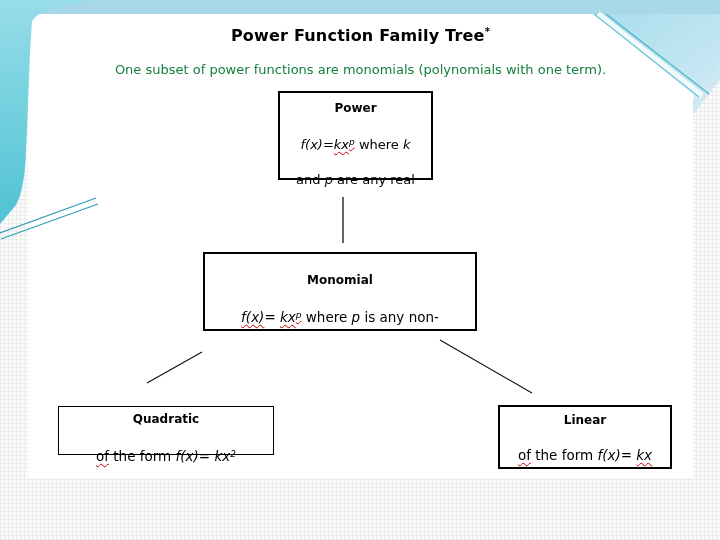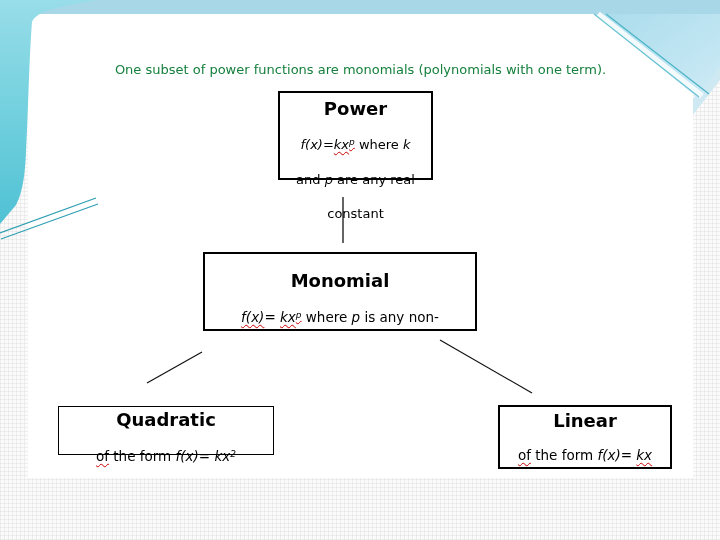--- a/index.html
+++ b/index.html
@@ -25,21 +25,21 @@
   }
   .slide-title .t-mark{font-size:10px;vertical-align:6px;}
   .slide-subtitle{
     position:absolute;top:48px;left:0;width:100%;text-align:center;
     font-size:13px;color:#15803d;
   }
   .box{
     position:absolute;box-sizing:border-box;background:#fff;
     border:2px solid #000;text-align:center;color:#000;
   }
-  .box-heading{font-weight:bold;font-size:18px;line-height:17px;}
+  .box-heading{font-weight:bold;font-size:12px;line-height:17px;}
   .box-line{font-size:13px;line-height:17.5px;white-space:nowrap;margin-top:17px;}
   .box-power{left:250px;top:77px;width:155px;height:89px;padding-top:7px;}
   .box-monomial{left:175px;top:238px;width:274px;height:79px;padding-top:18px;}
   .box-monomial .box-line{font-size:13.5px;line-height:19px;}
   .box-quadratic{left:30px;top:392px;width:216px;height:49px;padding-top:4px;border-width:1px;}
   .box-linear{left:470px;top:391px;width:174px;height:64px;padding-top:5px;}
   .box-quadratic .box-line,.box-linear .box-line{font-size:13.5px;line-height:18px;}
   .it{font-style:italic;}
   .sup{font-size:9px;vertical-align:4px;}
   .sq{
@@ -63,27 +63,27 @@
   </svg>
 
   <div id="slide">
 
     <svg id="connectors" width="665" height="464">
       <line x1="315" y1="183" x2="315" y2="229" stroke="#111" stroke-width="1.3"></line>
       <line x1="174" y1="338" x2="119" y2="369" stroke="#111" stroke-width="1.2"></line>
       <line x1="412" y1="326" x2="504" y2="379" stroke="#111" stroke-width="1.2"></line>
     </svg>
 
+    <div class="slide-title"><span>Power Function Family Tree</span><span class="t-mark">*</span></div>
     <div class="slide-subtitle">One subset of power functions are monomials (polynomials with one term).</div>
 
     <div class="box box-power">
       <div class="box-heading">Power</div>
       <div class="box-line"><span class="it">f(x)=</span><span class="it sq">kx</span><span class="it sq sup">p</span><span> where </span><span class="it">k</span></div>
       <div class="box-line"><span>and </span><span class="it">p</span><span> are any real</span></div>
-      <div class="box-line">constant</div>
     </div>
 
     <div class="box box-monomial">
       <div class="box-heading">Monomial</div>
       <div class="box-line"><span class="it sq">f(x)</span><span>= </span><span class="it sq">kx</span><span class="it sq sup">p</span><span> where </span><span class="it">p</span><span> is any non-</span></div>
     </div>
 
     <div class="box box-quadratic">
       <div class="box-heading">Quadratic</div>
       <div class="box-line"><span class="sq">of</span><span> the form </span><span class="it">f(x)= </span><span class="it">kx</span><span class="it sup">2</span></div>

